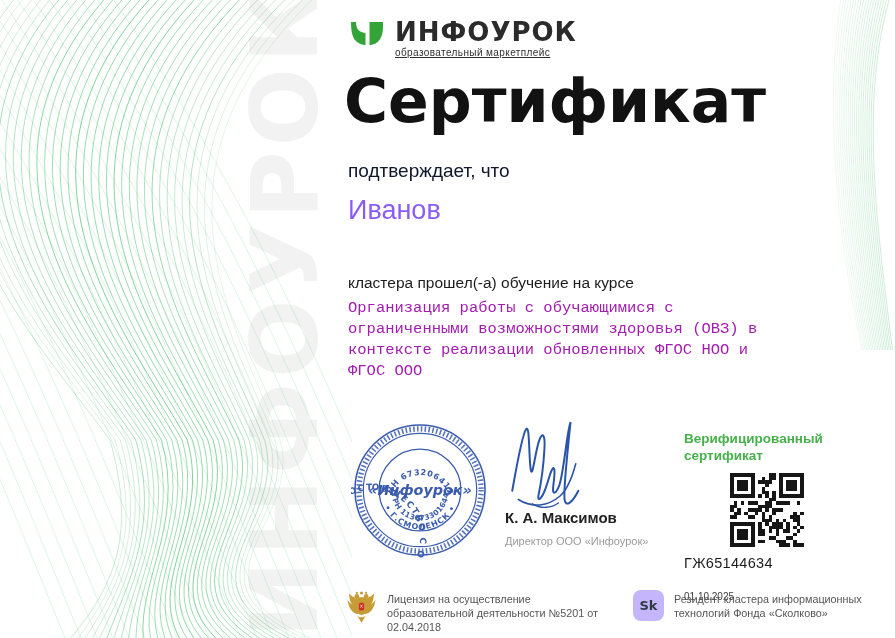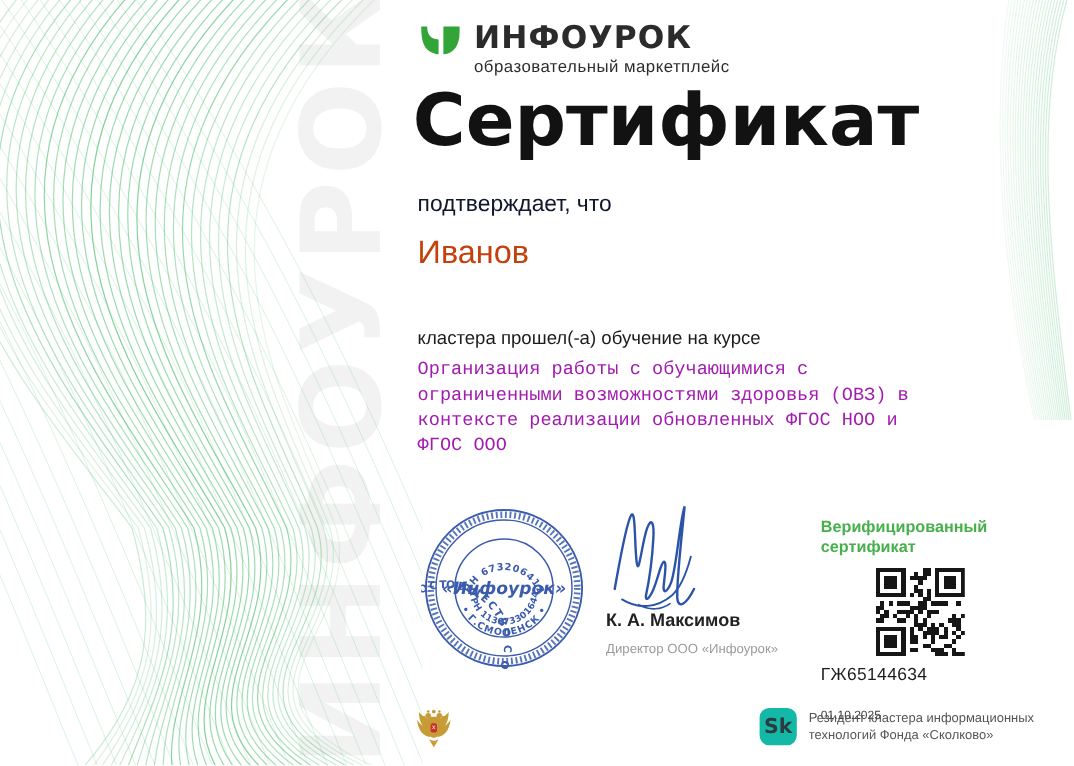--- a/index.html
+++ b/index.html
@@ -17,53 +17,53 @@
     text-align:center;line-height:128px;z-index:0;white-space:nowrap;
   }
   .content{position:absolute;left:0;top:0;width:895px;height:638px;z-index:2;}
   
   .logo{position:absolute;left:347px;top:17px;display:flex;align-items:flex-start;}
   .logo-icon{width:40px;height:40px;margin-right:8px;}
   .logo-brand{
     font-family:"DejaVu Sans","Liberation Sans",sans-serif;
     font-size:26px;font-weight:800;color:#2b2b2b;letter-spacing:1px;line-height:30px;
   }
-  .logo-tagline{font-size:14px;color:#2e2e2e;letter-spacing:0.4px;margin-top:0px;}
+  .logo-tagline{font-size:10px;color:#2e2e2e;letter-spacing:0.4px;margin-top:0px;text-decoration:underline;}
   
   .title{
     position:absolute;left:344px;top:66px;
     font-family:"DejaVu Sans","Liberation Sans",sans-serif;
     font-size:60px;font-weight:800;color:#121212;letter-spacing:0px;
   }
   .confirm{position:absolute;left:348px;top:160px;font-size:19px;color:#0f172a;}
-  .recipient{position:absolute;left:348px;top:193px;font-size:27px;line-height:35px;color:#c2410c;}
+  .recipient{position:absolute;left:348px;top:193px;font-size:27px;line-height:35px;color:#8b5cf6;}
   .completion{position:absolute;left:348px;top:274px;font-size:15.5px;color:#1c1c1c;}
   .course{position:absolute;left:348px;top:298px;width:424px;font-size:15.5px;line-height:21px;color:#a21caf;font-family:Liberation Mono, monospace;}
   .duration{position:absolute;left:348px;top:375px;font-size:15.5px;color:#1c1c1c;}
   
   .seal{position:absolute;left:351px;top:421px;width:138px;height:138px;}
   .signature-svg{position:absolute;left:500px;top:416px;width:108px;height:100px;}
   .signer-name{position:absolute;left:505px;top:509px;font-size:15px;font-weight:700;color:#222;}
   .signer-role{position:absolute;left:505px;top:535px;font-size:11px;color:#9b9b9b;}
   
   .verify-col{position:absolute;left:684px;top:430px;width:166px;}
   .verify-label{font-size:13.5px;font-weight:700;color:#47b04b;line-height:17px;}
   .qr-wrap{margin:9px auto 0 auto;width:74px;height:74px;}
   .cert-number{margin-top:8px;font-size:14.5px;color:#1c1c1c;letter-spacing:0.3px;}
   .cert-date{margin-top:20px;font-size:10px;color:#3c3c3c;}
   
   .footer-license{position:absolute;left:346px;top:588px;display:flex;align-items:flex-start;}
   .eagle{width:31px;height:35px;margin-right:10px;margin-top:1px;}
   .footer-text{font-size:10.8px;color:#555;line-height:14px;width:218px;padding-top:4px;}
   .footer-sk{position:absolute;left:633px;top:588px;display:flex;align-items:flex-start;}
   .sk-logo{
-    width:31px;height:31px;border-radius:8px;background:#14b8a6;margin-right:10px;margin-top:2px;
+    width:31px;height:31px;border-radius:8px;background:#c4b5fd;margin-right:10px;margin-top:2px;
     display:flex;align-items:center;justify-content:center;
     font-family:"DejaVu Sans","Liberation Sans",sans-serif;
-    font-size:17px;font-weight:800;color:#2e3a40;
+    font-size:13px;font-weight:800;color:#2e3a40;
   }
   .seal text{fill:#3b5cad;font-family:"DejaVu Sans","Liberation Sans",sans-serif;}
 </style>
 </head>
 <body>
 
 <div class="page">
 
   <svg id="deco" width="895" height="638">
     <defs>
@@ -457,20 +457,21 @@
           <rect x="13" y="9" width="14" height="6" rx="3"></rect>
           <ellipse cx="20" cy="22" rx="7" ry="10"></ellipse>
           <path d="M14,32 L20,42 L26,32 C24,36 16,36 14,32 Z"></path>
           <circle cx="20" cy="3.5" r="2"></circle>
           <circle cx="14" cy="3.5" r="1.4"></circle>
             <circle cx="26" cy="3.5" r="1.4"></circle>
         </g>
         <rect x="16.6" y="16" width="6.8" height="10" rx="2" fill="#cd2e26"></rect>
         <path d="M18.4,18.5 l3,4 M21.4,18.5 l-3,4" stroke="#ffffff" stroke-width="0.8" fill="none"></path>
       </svg>
+      <div class="footer-text">Лицензия на осуществление образовательной деятельности №5201 от 02.04.2018</div>
     </div>
 
     <div class="footer-sk">
       <div class="sk-logo">Sk</div>
       <div class="footer-text">Резидент кластера информационных технологий Фонда «Сколково»</div>
     </div>
 
   </div>
 </div>
 

